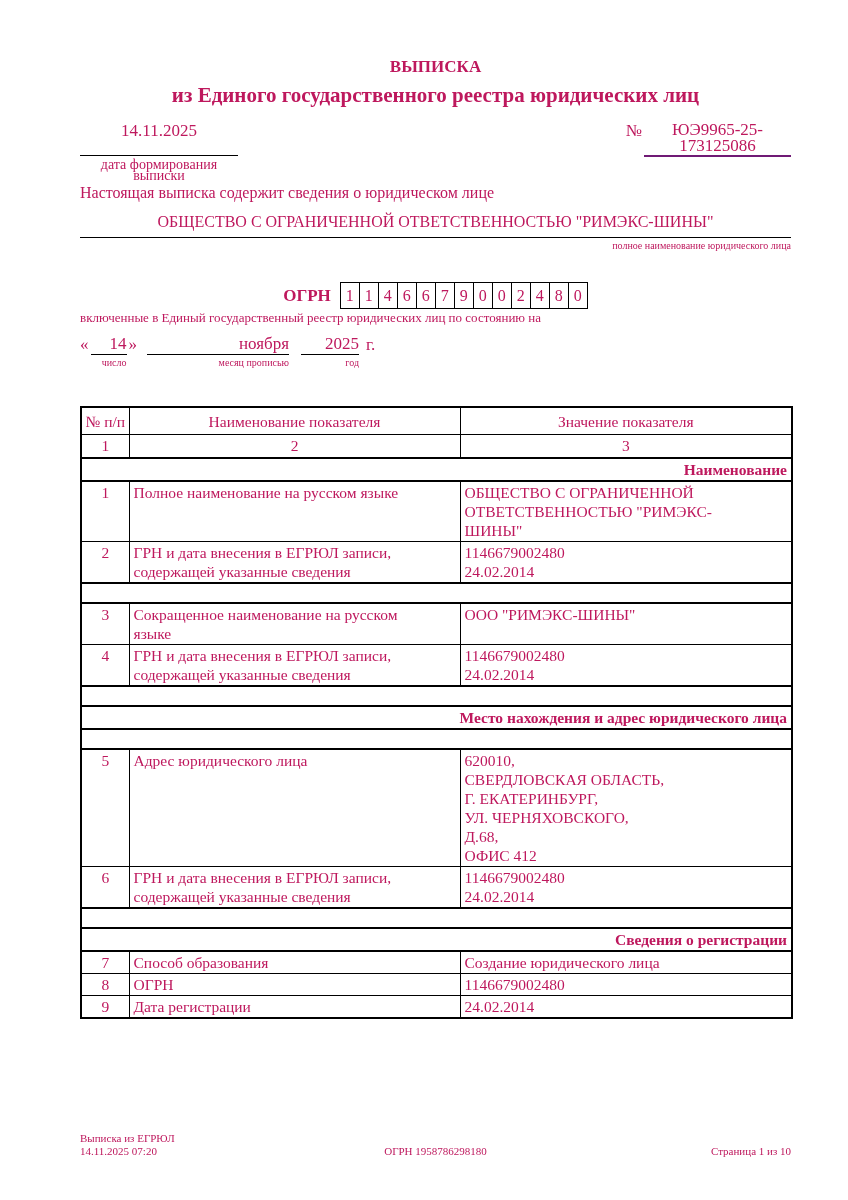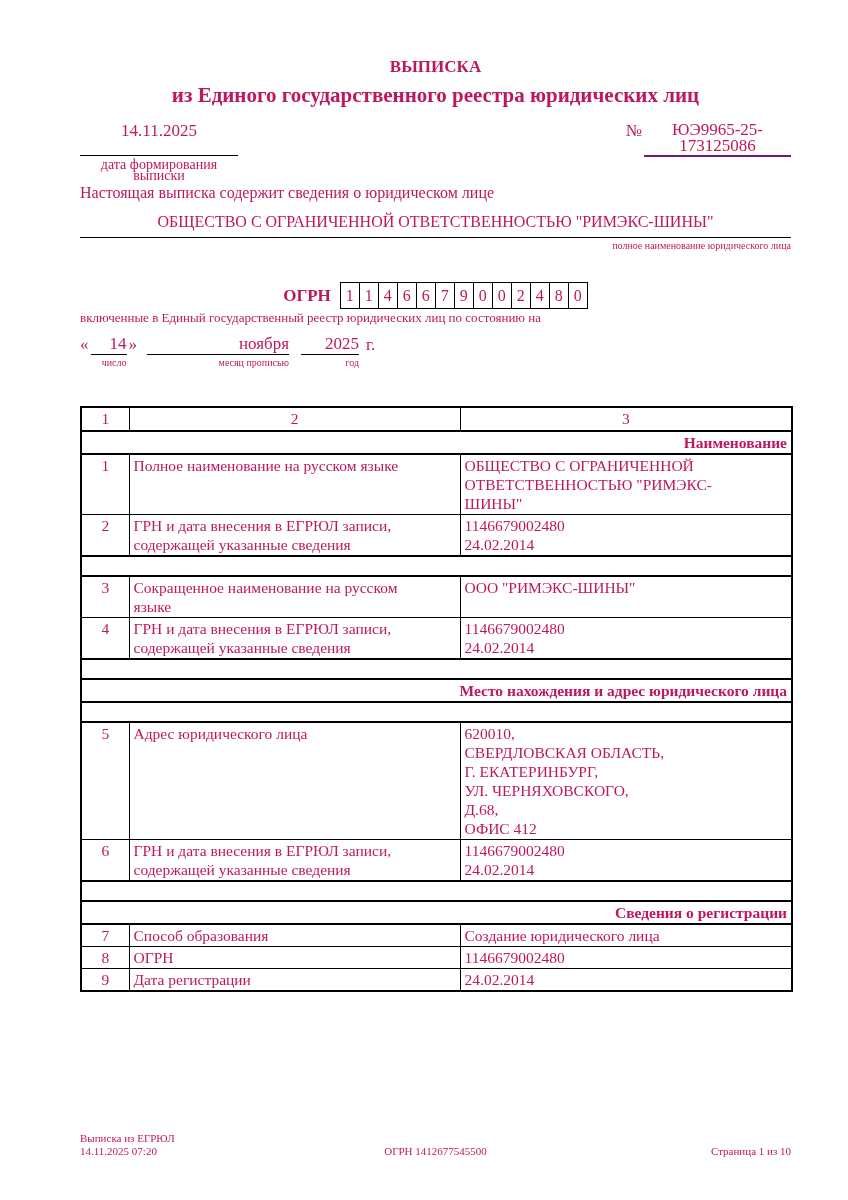--- a/index.html
+++ b/index.html
@@ -128,20 +128,25 @@
       </span><span class="q suffix">г.</span>
   </div>
 
   <table class="main">
     <colgroup>
         <col style="width:48px">
         <col style="width:331px">
         <col style="width:332px">
       </colgroup>
     <tbody>
+        <tr class="thead">
+      <td class="c1">№ п/п</td>
+      <td style="text-align:center">Наименование показателя</td>
+      <td style="text-align:center">Значение показателя</td>
+    </tr>
     <tr class="tnums">
       <td class="c1">1</td>
       <td style="text-align:center">2</td>
       <td style="text-align:center">3</td>
     </tr>
 
     <tr class="sec">
       <td colspan="3">Наименование</td>
     </tr>
     <tr>
@@ -222,17 +227,17 @@
       <td class="c3">24.02.2014</td>
     </tr>
   </tbody>
     </table>
 
   <div class="footer">
     <div class="fl">
       <div>Выписка из ЕГРЮЛ</div>
       <div>14.11.2025 07:20</div>
     </div>
-    <div class="fc">ОГРН 1412677545500</div>
+    <div class="fc">ОГРН 1958786298180</div>
     <div class="fr">Страница 1 из 10</div>
   </div>
 
 </div>
 
 </body></html>

